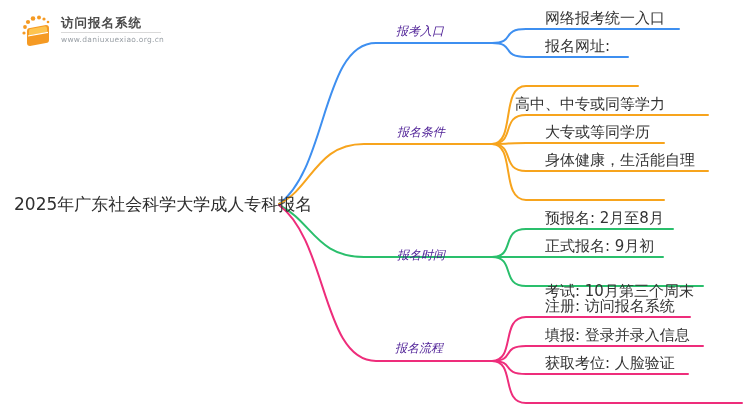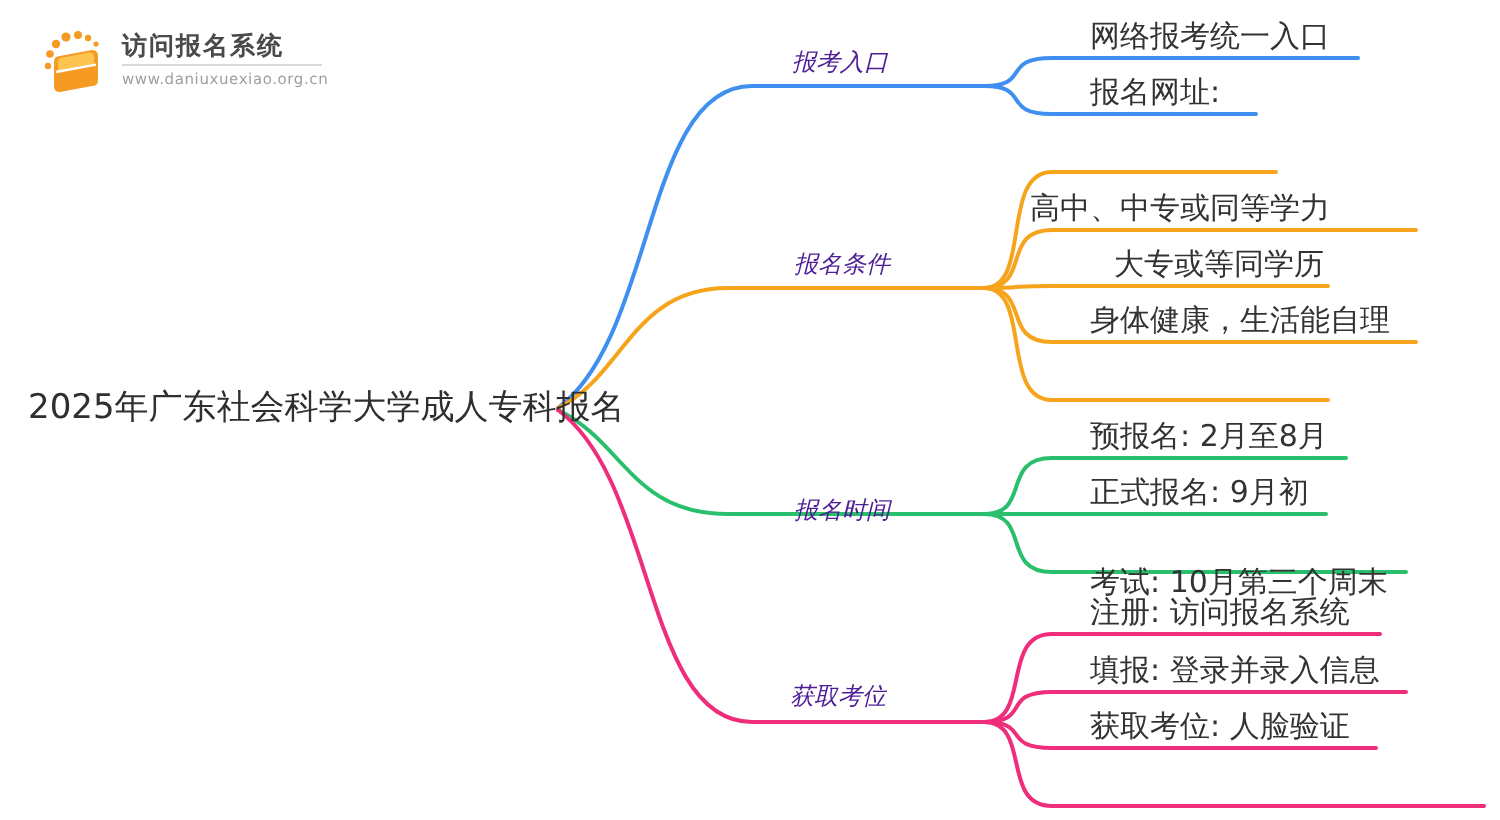--- a/index.html
+++ b/index.html
@@ -79,27 +79,27 @@
       <div class="logo-divider"></div>
       <div class="brand-url">www.daniuxuexiao.org.cn</div>
     </div>
   </div>
 
   <div class="central">2025年广东社会科学大学成人专科报名</div>
 
   <div class="label branch-label" style="left:396px;top:23px;">报考入口</div>
   <div class="label branch-label" style="left:397px;top:124px;">报名条件</div>
   <div class="label branch-label" style="left:397px;top:237px;margin-top:10px;">报名时间</div>
-  <div class="label branch-label" style="left:395px;top:340px;">获取考位</div>
+  <div class="label branch-label" style="left:395px;top:340px;">报名流程</div>
 
   <div class="label" style="left:545px;top:10px;text-align:center;">网络报考统一入口</div>
   <div class="label" style="left:545px;top:38px;">报名网址:</div>
 
   <div class="label" style="left:515px;top:96px;">高中、中专或同等学力</div>
-  <div class="label" style="left:545px;top:124px;margin-left:12px;">大专或等同学历</div>
+  <div class="label" style="left:545px;top:124px;">大专或等同学历</div>
   <div class="label" style="left:545px;top:152px;">身体健康，生活能自理</div>
 
   <div class="label" style="left:545px;top:210px;">预报名: 2月至8月</div>
   <div class="label" style="left:545px;top:238px;">正式报名: 9月初</div>
   <div class="label" style="left:545px;top:267px;margin-top:16px;">考试: 10月第三个周末</div>
 
   <div class="label" style="left:545px;top:298px;">注册: 访问报名系统</div>
   <div class="label" style="left:545px;top:327px;">填报: 登录并录入信息</div>
   <div class="label" style="left:545px;top:355px;">获取考位: 人脸验证</div>
 

